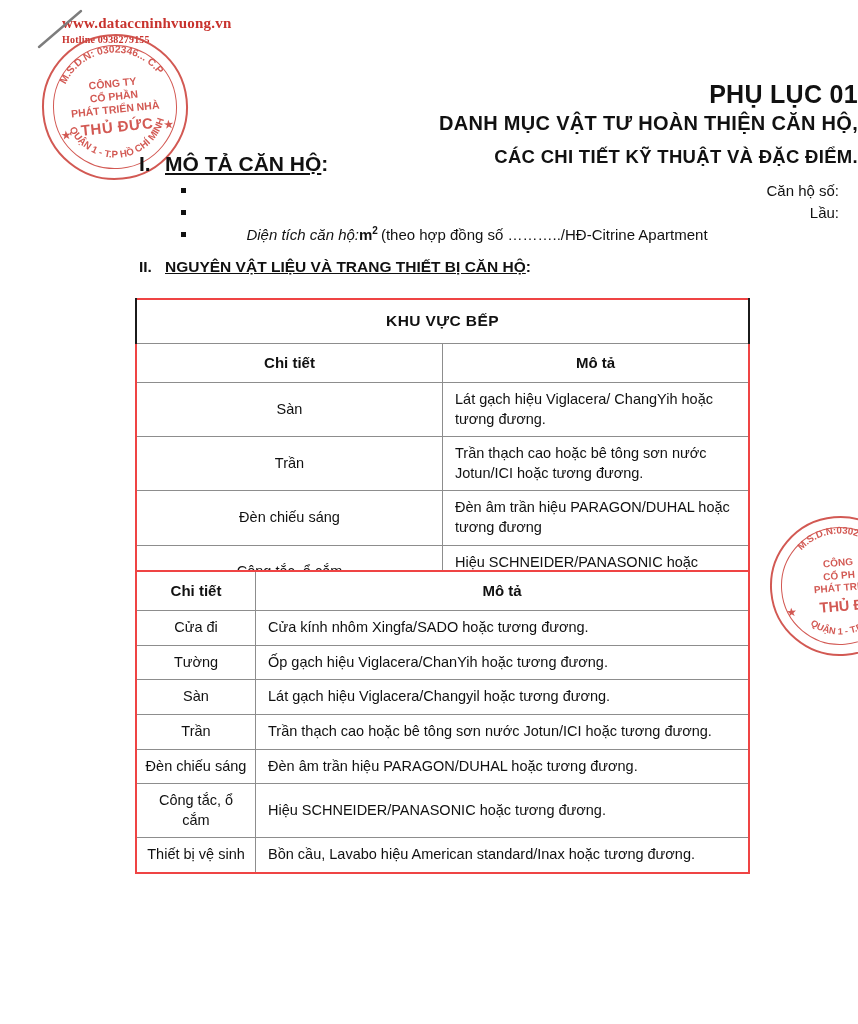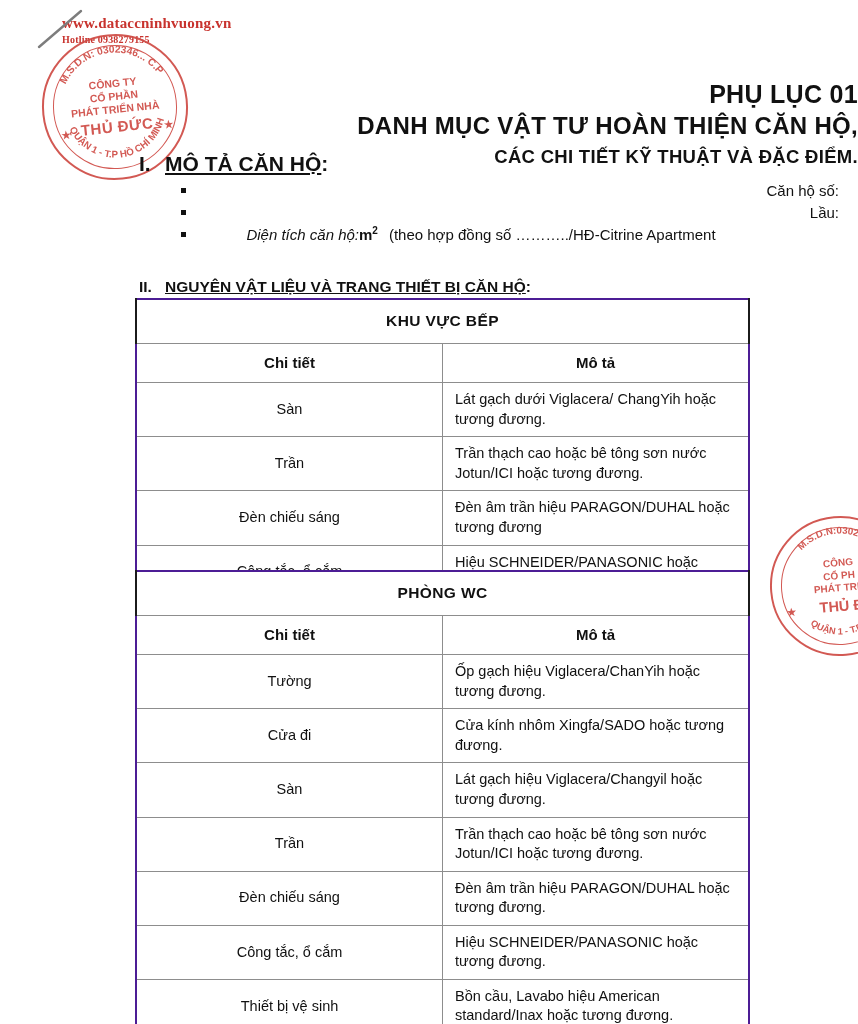--- a/index.html
+++ b/index.html
@@ -97,21 +97,21 @@
 
   
   .doc-title {
     position: absolute;
     width: 100%;
     text-align: right;
     font-weight: bold;
     letter-spacing: .3px;
   }
   #title-main { top: 80px; font-size: 25px; }
-  #title-sub1 { top: 112px; font-size: 24px; }
+  #title-sub1 { top: 112px; font-size: 20px; }
   #title-sub2 { top: 146px; font-size: 18.5px; }
 
   
   #sec1 { position: absolute; left: 139px; top: 152px; width: 700px; }
   .sec-head {
     font-size: 21px;
     font-weight: bold;
   }
   .sec-num { display: inline-block; width: 26px; }
   .sec-head u { text-decoration: underline; }
@@ -130,36 +130,36 @@
   }
   #sec1 li::before {
     content: "";
     position: absolute;
     left: 0; top: 8px;
     width: 5px; height: 5px;
     background: #111;
   }
   .area-row { display: flex; }
   .area-label { min-width: 160px; font-style: italic; }
-  .area-unit { font-weight: bold; margin-right: 11px; }
+  .area-unit { font-weight: bold; margin-right: 3px; }
   .area-unit sup { font-size: 10px; }
 
   #sec2 {
     position: absolute;
     left: 139px; top: 258px;
-    font-size: 15.5px; font-weight: bold; margin-top: 20px;
+    font-size: 15.5px; font-weight: bold;
   }
 
   
   .tbl {
     position: absolute;
     left: 135px;
     width: 615px;
     border-collapse: collapse;
-    border: 2px solid #4c1d95;
+    border: 2px solid #ef4444;
     table-layout: fixed;
     background: #fff;
   }
   #tbl-kitchen { top: 298px; }
   #tbl-wc      { top: 570px; }
 
   .tbl td, .tbl th {
     border: 1px solid #8d8d8d;
     padding: 7px 8px;
     font-size: 14.5px;
@@ -268,21 +268,21 @@
     <tbody>
       <tr>
         <td class="band" colspan="2">KHU VỰC BẾP</td>
       </tr>
       <tr>
         <td class="colhead c-detail">Chi tiết</td>
         <td class="colhead">Mô tả</td>
       </tr>
       <tr>
         <td class="c-detail">Sàn</td>
-        <td class="c-desc">Lát gạch dưới Viglacera/ ChangYih hoặc tương đương.</td>
+        <td class="c-desc">Lát gạch hiệu Viglacera/ ChangYih hoặc tương đương.</td>
       </tr>
       <tr>
         <td class="c-detail">Trần</td>
         <td class="c-desc">Trần thạch cao hoặc bê tông sơn nước Jotun/ICI hoặc tương đương.</td>
       </tr>
       <tr>
         <td class="c-detail">Đèn chiếu sáng</td>
         <td class="c-desc">Đèn âm trần hiệu PARAGON/DUHAL hoặc tương đương</td>
       </tr>
       <tr>
@@ -292,35 +292,32 @@
       <tr class="tall">
         <td class="c-detail">Tủ bếp trên, tủ bếp dưới</td>
         <td class="c-desc">Không bao gồm.</td>
       </tr>
     </tbody>
   </table>
 
   <table class="tbl" id="tbl-wc">
     <tbody>
       <tr>
-        <td class="band" colspan="2">PHÒNG WC</td>
-      </tr>
-      <tr>
         <td class="colhead c-detail">Chi tiết</td>
         <td class="colhead">Mô tả</td>
       </tr>
       <tr>
+        <td class="c-detail">Cửa đi</td>
+        <td class="c-desc">Cửa kính nhôm Xingfa/SADO hoặc tương đương.</td>
+      </tr>
+      <tr>
         <td class="c-detail">Tường</td>
         <td class="c-desc">Ốp gạch hiệu Viglacera/ChanYih hoặc tương đương.</td>
       </tr>
       <tr>
-        <td class="c-detail">Cửa đi</td>
-        <td class="c-desc">Cửa kính nhôm Xingfa/SADO hoặc tương đương.</td>
-      </tr>
-      <tr>
         <td class="c-detail">Sàn</td>
         <td class="c-desc">Lát gạch hiệu Viglacera/Changyil hoặc tương đương.</td>
       </tr>
       <tr>
         <td class="c-detail">Trần</td>
         <td class="c-desc">Trần thạch cao hoặc bê tông sơn nước Jotun/ICI hoặc tương đương.</td>
       </tr>
       <tr>
         <td class="c-detail">Đèn chiếu sáng</td>
         <td class="c-desc">Đèn âm trần hiệu PARAGON/DUHAL hoặc tương đương.</td>

